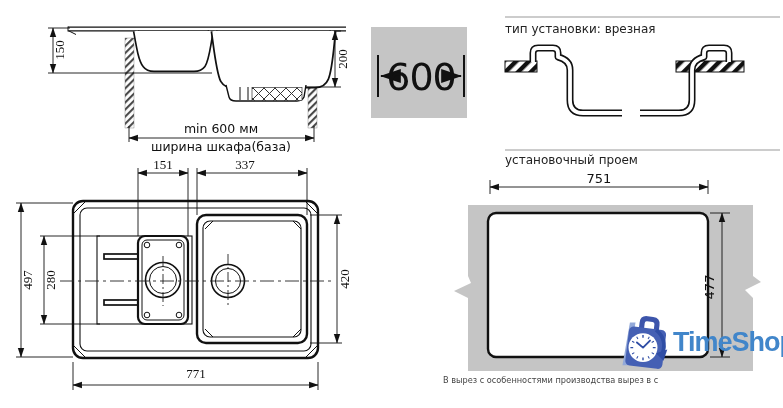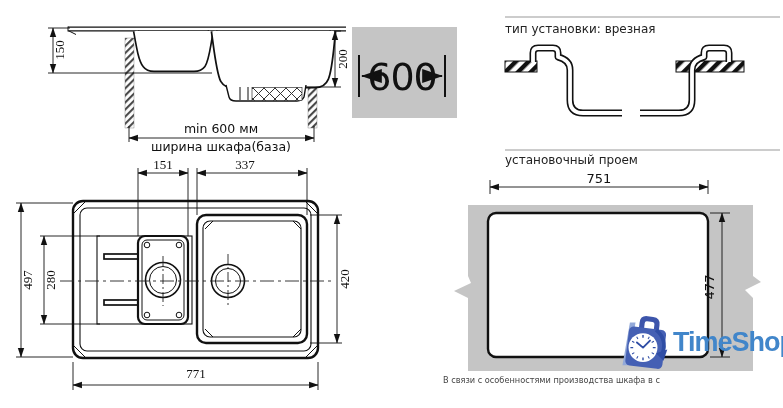--- a/index.html
+++ b/index.html
@@ -8,21 +8,21 @@
   .abs{position:absolute;}
   svg{overflow:visible;display:block;}
   
   .ds{font-family:"Liberation Serif",serif;font-size:13px;fill:#111;}
   
   .dn{font-family:"DejaVu Sans",sans-serif;font-size:13px;fill:#111;}
   .ttl{font-family:"DejaVu Sans",sans-serif;font-size:12px;fill:#222;}
   .lbl{font-family:"DejaVu Sans",sans-serif;font-size:12.5px;fill:#111;}
   .ln{stroke:#111;stroke-width:0.9;fill:none;}
   .footnote{position:absolute;left:443px;top:375px;font-size:8.2px;color:#444;white-space:nowrap;}
-  .badge{position:absolute;left:352px;top:27px;width:105px;height:91px;background:#c5c5c5;text-align:center;}
+  .badge{position:absolute;left:371px;top:27px;width:96px;height:91px;background:#c5c5c5;text-align:center;}
   .logo{position:absolute;left:615px;top:310px;display:flex;align-items:center;z-index:6;}
   .logo-text{font-family:"Liberation Sans",sans-serif;font-weight:bold;font-size:27px;
              letter-spacing:-1px;color:#4186ca;margin-left:2px;}
 </style>
 </head>
 <body>
 
 <div class="stage">
 
   <svg class="abs" width="0" height="0">
@@ -200,21 +200,21 @@
       <text class="dn" text-anchor="middle" x="599" y="183">751</text>
     </g>
 
     <g>
       <path class="ln" d="M710,213 H730 M710,357 H730"></path>
       <line x1="722" y1="213" x2="722" y2="357" class="ln" marker-start="url(#mA)" marker-end="url(#mA)"></line>
       <text class="dn" text-anchor="middle" transform="translate(714,287) rotate(-90)">477</text>
     </g>
   </svg>
 
-  <div class="footnote">В связи с особенностями производства шкафа в с</div>
+  <div class="footnote">В вырез с особенностями производства вырез в с</div>
 
   <div class="logo">
     <svg width="56" height="64" viewBox="0 0 60 66">
       <polygon points="8,58 16,12 22,12 14,58" fill="#93a9d9"></polygon>
       <g transform="rotate(7 32 38)">
         <path d="M26,19 V13 Q26,8 31,8 L37,8 Q42,8 42,13 V19" stroke="#3d55ab" stroke-width="5.5" fill="none"></path>
         <rect x="13" y="18" width="40" height="42" rx="5" fill="#4560b4"></rect>
       </g>
       <g>
         <circle cx="30" cy="39" r="15.5" fill="#fff"></circle>

